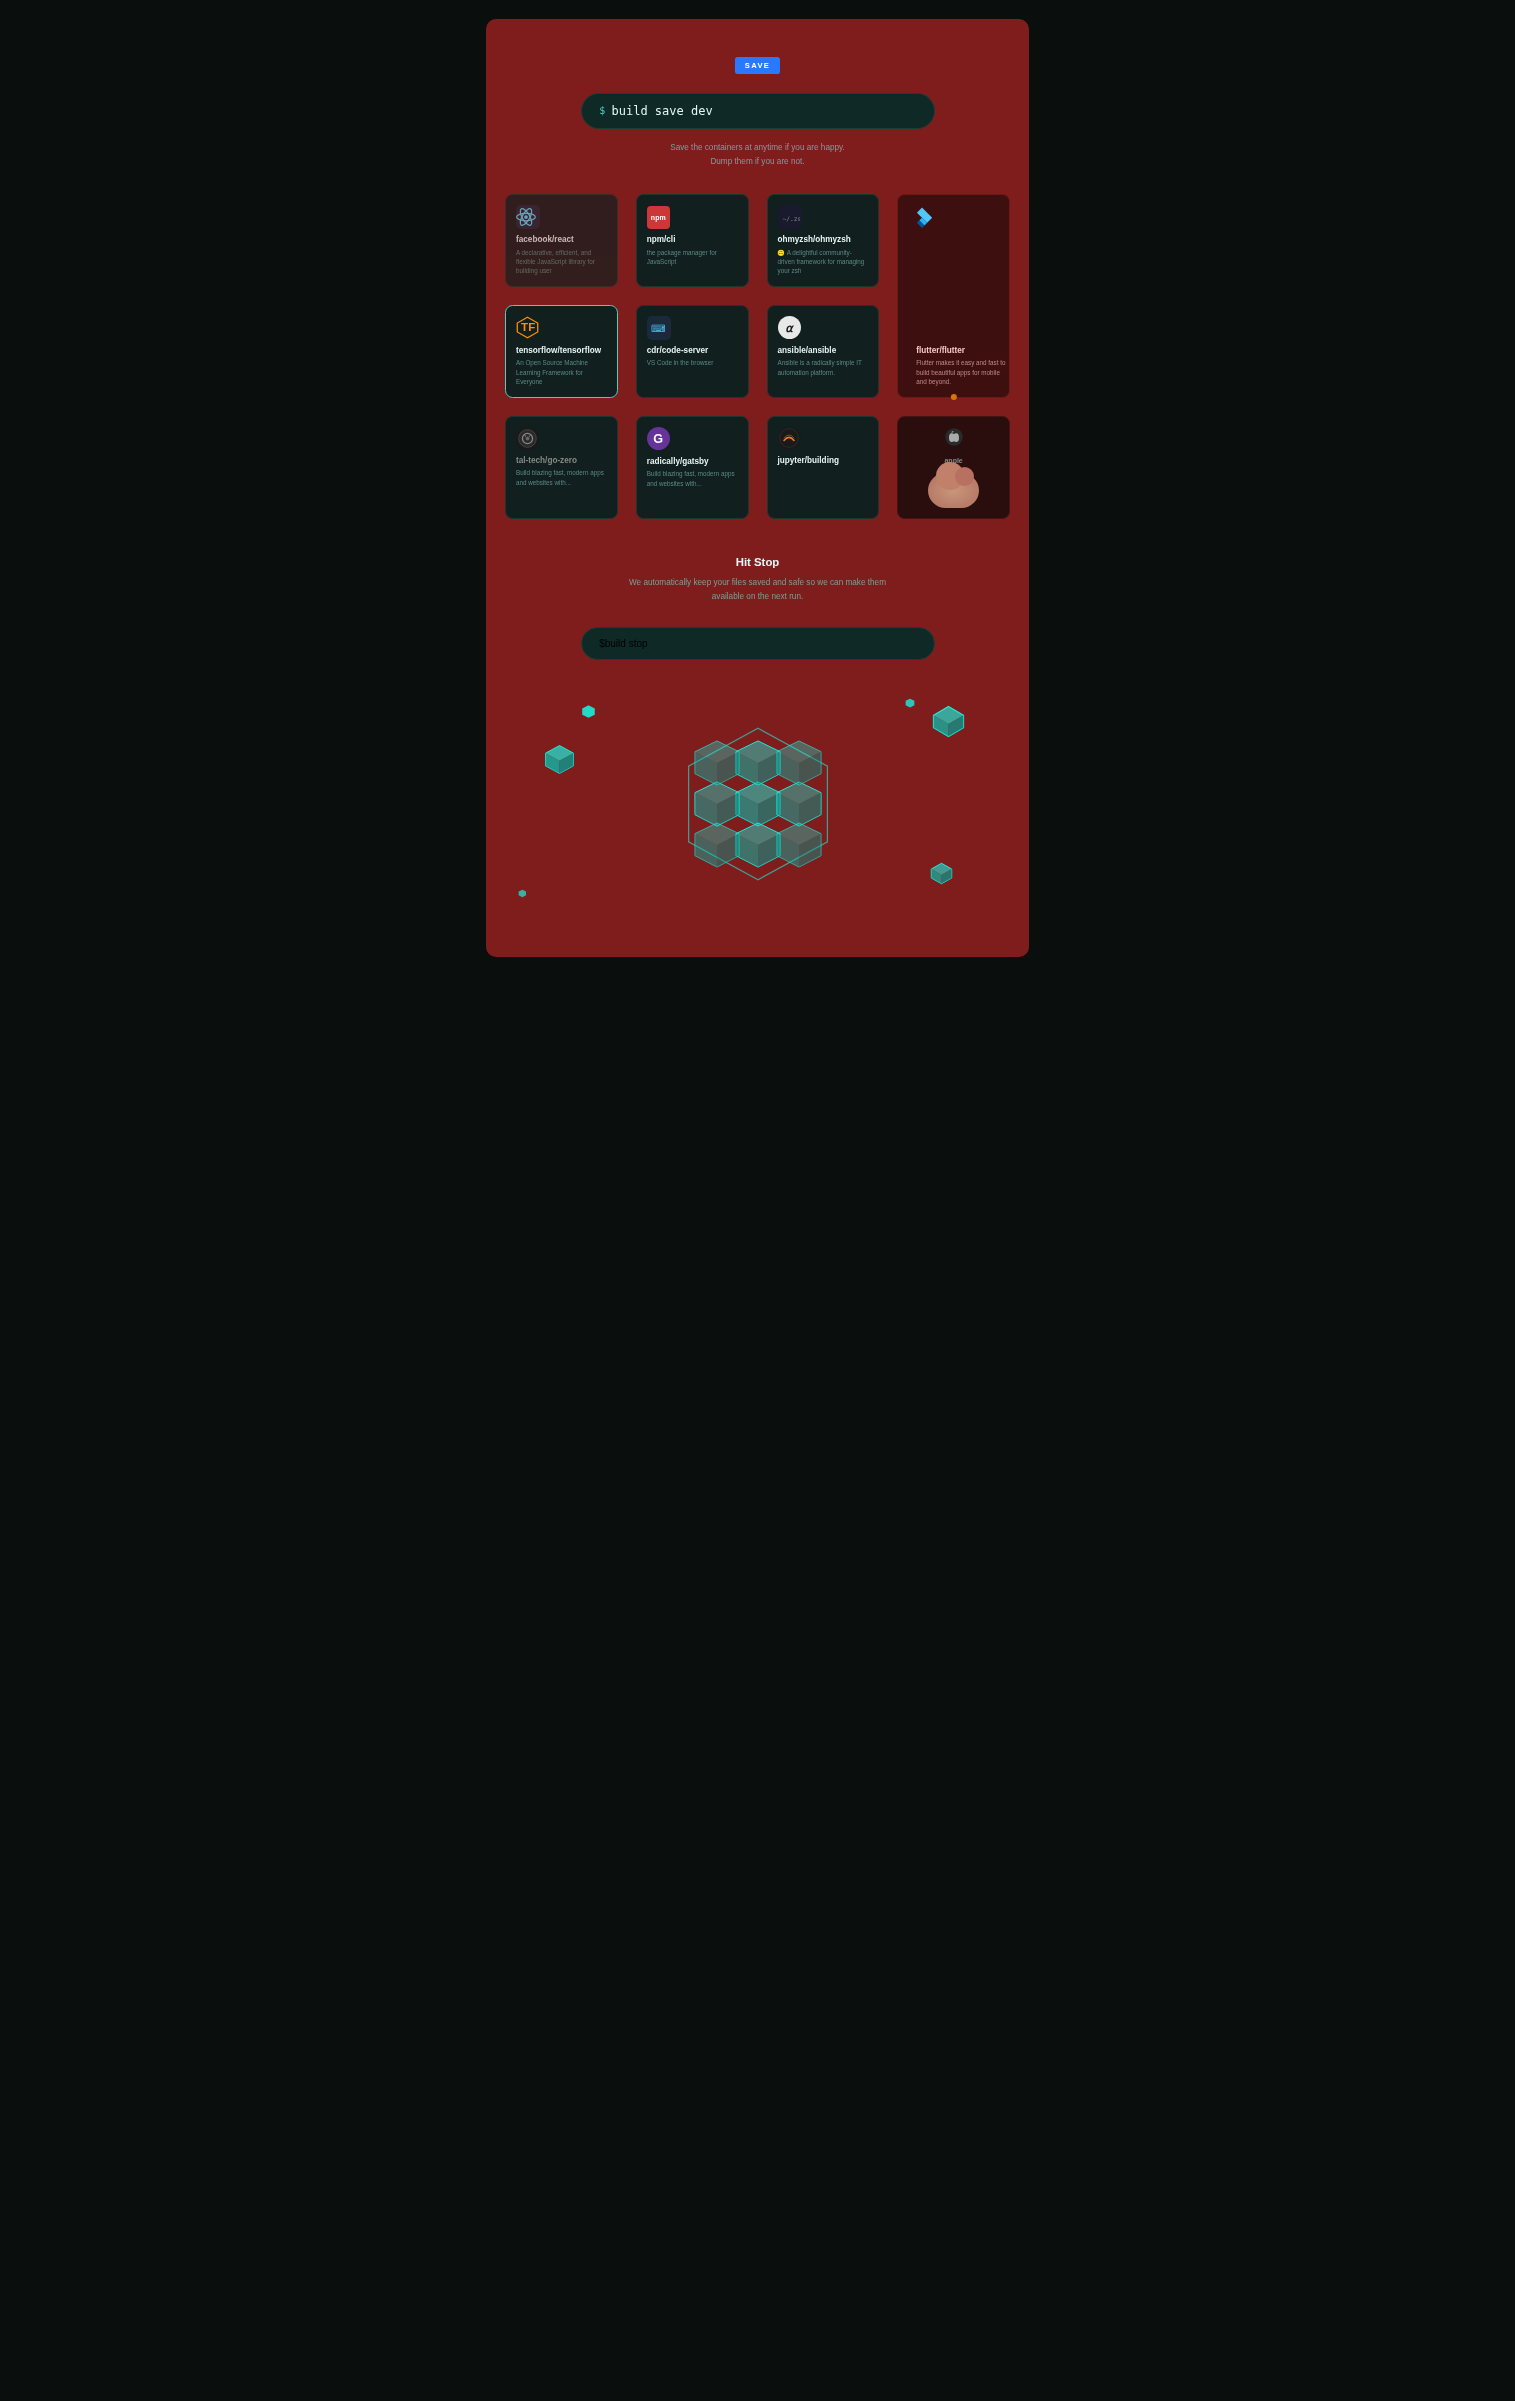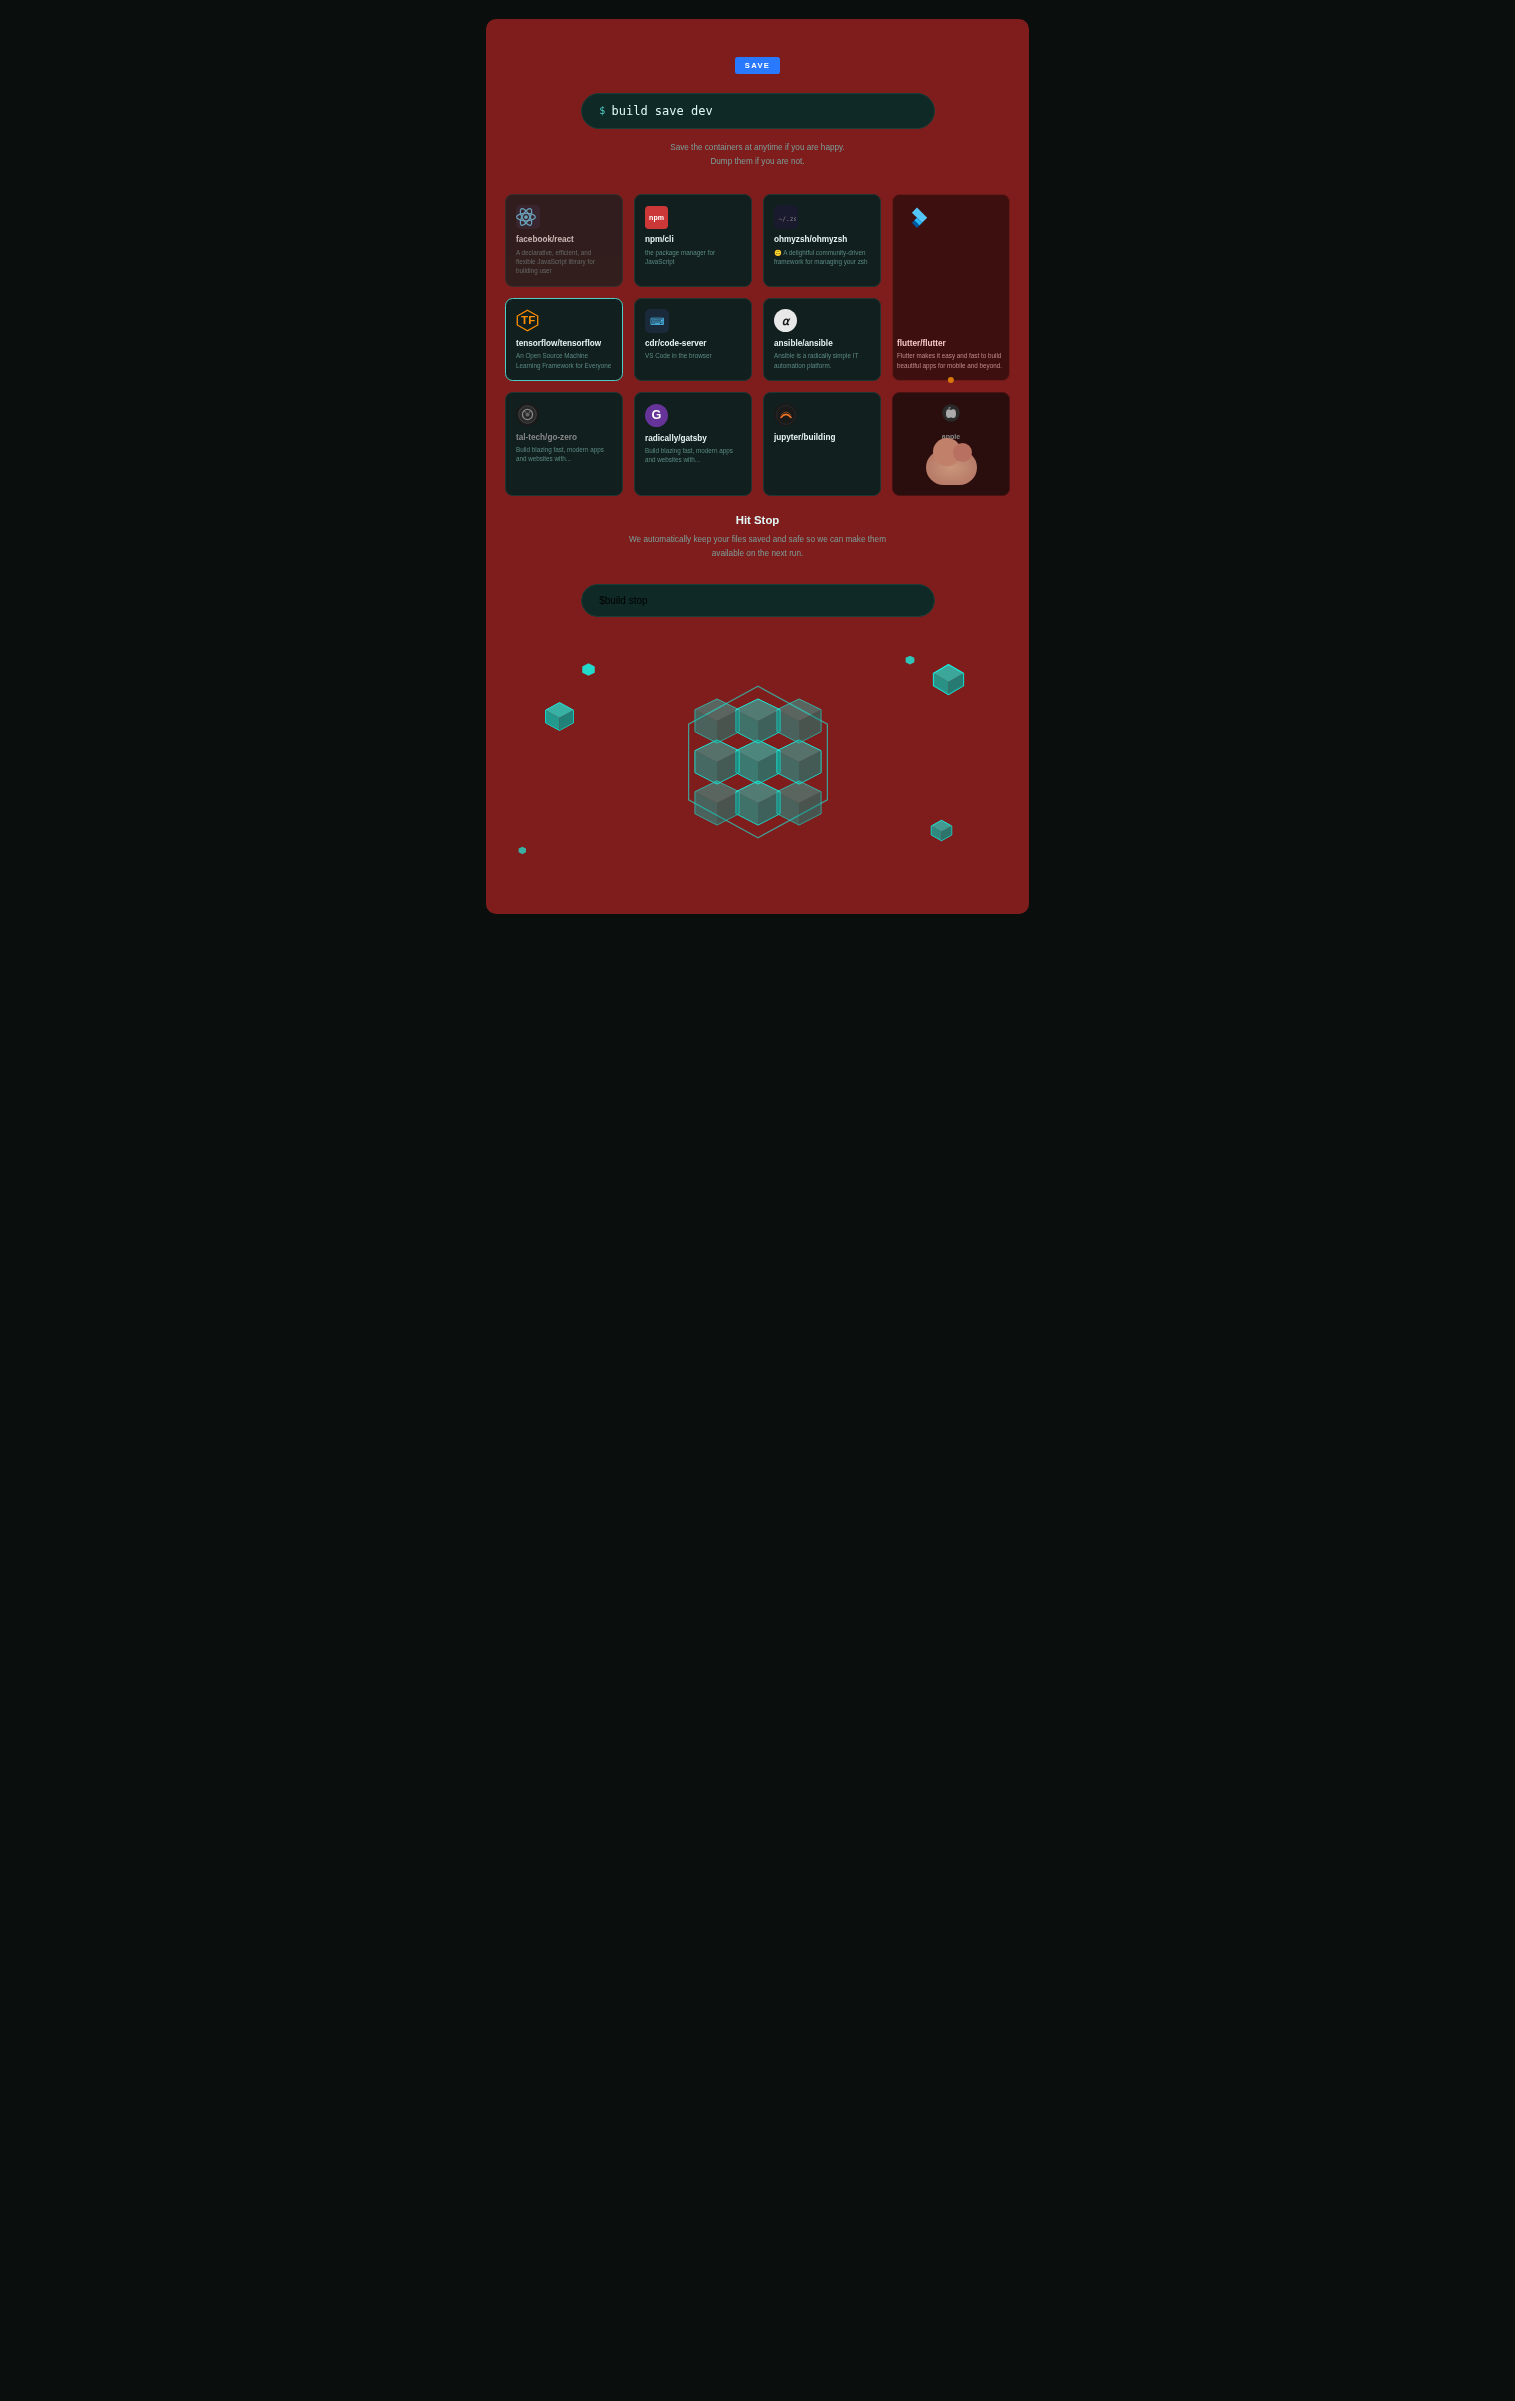--- a/index.html
+++ b/index.html
@@ -82,22 +82,22 @@
       color: #7a9e99;
       font-size: 8.2px;
       line-height: 1.7;
       margin-bottom: 25px;
     }
 
     
     .cards-grid {
       display: grid;
       grid-template-columns: repeat(4, 1fr);
-      gap: 11px;
-      margin-bottom: 18px;
+      gap: 18px;
+      margin-bottom: 37px;
       position: relative;
     }
 
     .card {
       background: #111f1e;
       border: 0.6px solid #1e3532;
       border-radius: 7.6px;
       padding: 10px;
       cursor: pointer;
       transition: border-color 0.2s;
@@ -342,21 +342,21 @@
     </div>
 
     <div class="card red-bg flutter-card" style="grid-row: span 2; display:flex; flex-direction:column; justify-content:flex-end; align-items:flex-start; position:relative;">
       <div style="position:absolute; top:10px; left:10px;">
         <svg width="28" height="28" viewBox="0 0 44 44">
           <polygon points="22,4 38,20 30,28 14,12" fill="#54c5f8"></polygon>
           <polygon points="14,28 22,20 30,28 22,36" fill="#01579b"></polygon>
           <polygon points="22,20 30,28 26,32 18,24" fill="#29b6f6"></polygon>
         </svg>
       </div>
-      <div style="position:absolute; bottom:10px; left:4px;">
+      <div style="position:absolute; bottom:10px; left:18px;">
         <div class="card-title" style="color:#f8c8c8;">flutter/flutter</div>
         <div class="card-desc" style="color:#c0888a;">Flutter makes it easy and fast to build beautiful apps for mobile and beyond.</div>
       </div>
 
       <div class="orange-dot" style="bottom:-3.2px; left:50%; transform:translateX(-50%);"></div>
     </div>
 
     <div class="card selected">
       <div class="card-icon" style="background:transparent;">
         <svg width="23" height="23" viewBox="0 0 36 36" style="font-size:20px">

